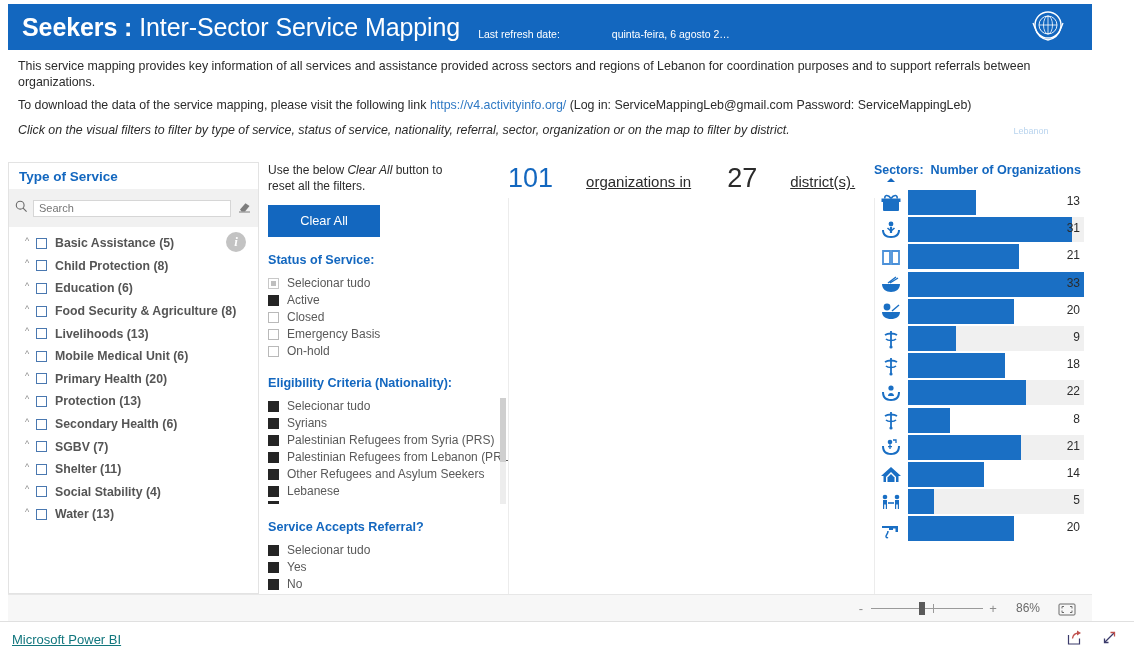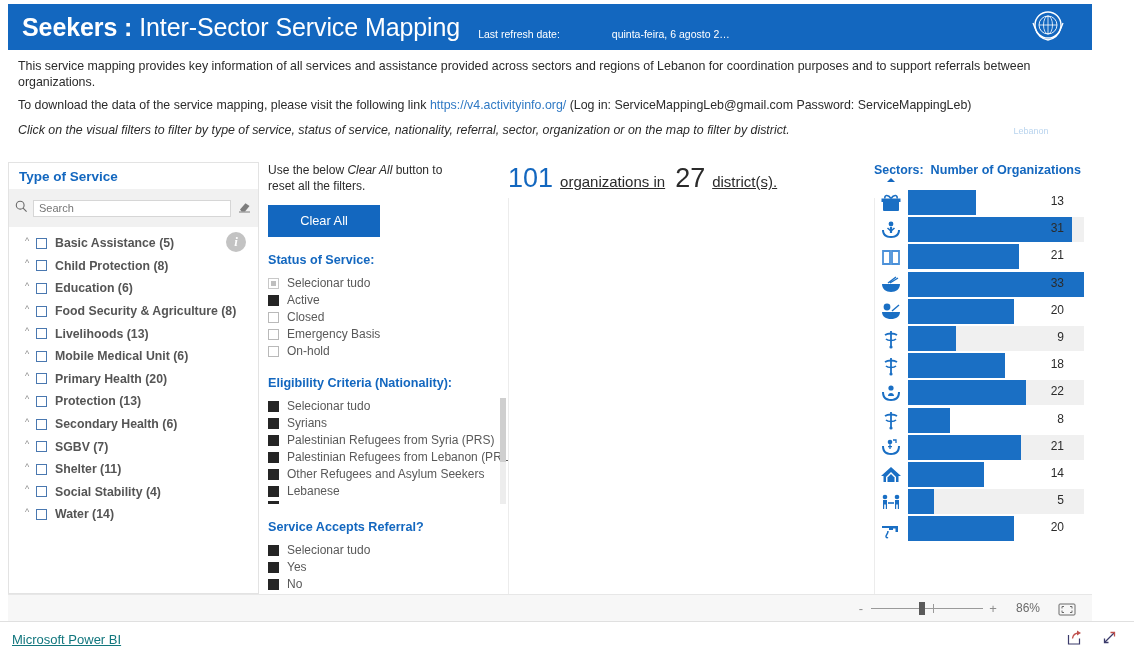--- a/index.html
+++ b/index.html
@@ -269,20 +269,21 @@
     margin-top: 1px;
   }
 
   
   .stat-line {
     position: absolute;
     left: 508px; top: 163px;
     display: flex;
     align-items: baseline;
     white-space: nowrap;
+    gap: 26px;
   }
   .stat-num-blue {
     font-size: 27px;
     color: #1367bf;
   }
   .stat-num-dark {
     font-size: 27px;
     color: #2b2b2b;
     margin-left: 10px;
   }
@@ -356,21 +357,21 @@
   }
   .bar-track.plain { background: #ffffff; }
   .bar-fill {
     position: absolute;
     left: 0; top: 0;
     height: 25px;
     background: #1a6fc4;
   }
   .bar-val {
     position: absolute;
-    right: 20px; top: 4px;
+    right: 4px; top: 4px;
     font-size: 12px;
     color: #2b2b2b;
   }
 
   
   .zoombar {
     position: absolute;
     left: 8px; top: 594px;
     width: 1084px; height: 26px;
     background: #f7f7f7;
@@ -562,21 +563,21 @@
       <span class="tos-label">Shelter (11)</span>
     </div>
     <div class="tos-item">
       <span class="chev">^</span>
       <span class="cbox"></span>
       <span class="tos-label">Social Stability (4)</span>
     </div>
     <div class="tos-item">
       <span class="chev">^</span>
       <span class="cbox"></span>
-      <span class="tos-label">Water (14)</span>
+      <span class="tos-label">Water (13)</span>
     </div>
   </div>
 </div>
 
 <div class="filters">
   <div class="hint"><span>Use the below </span><i>Clear All</i><span> button to reset all the filters.</span></div>
 
   <button class="clear-btn">Clear All</button>
 
   <div class="fgroup-title">Status of Service:</div>

